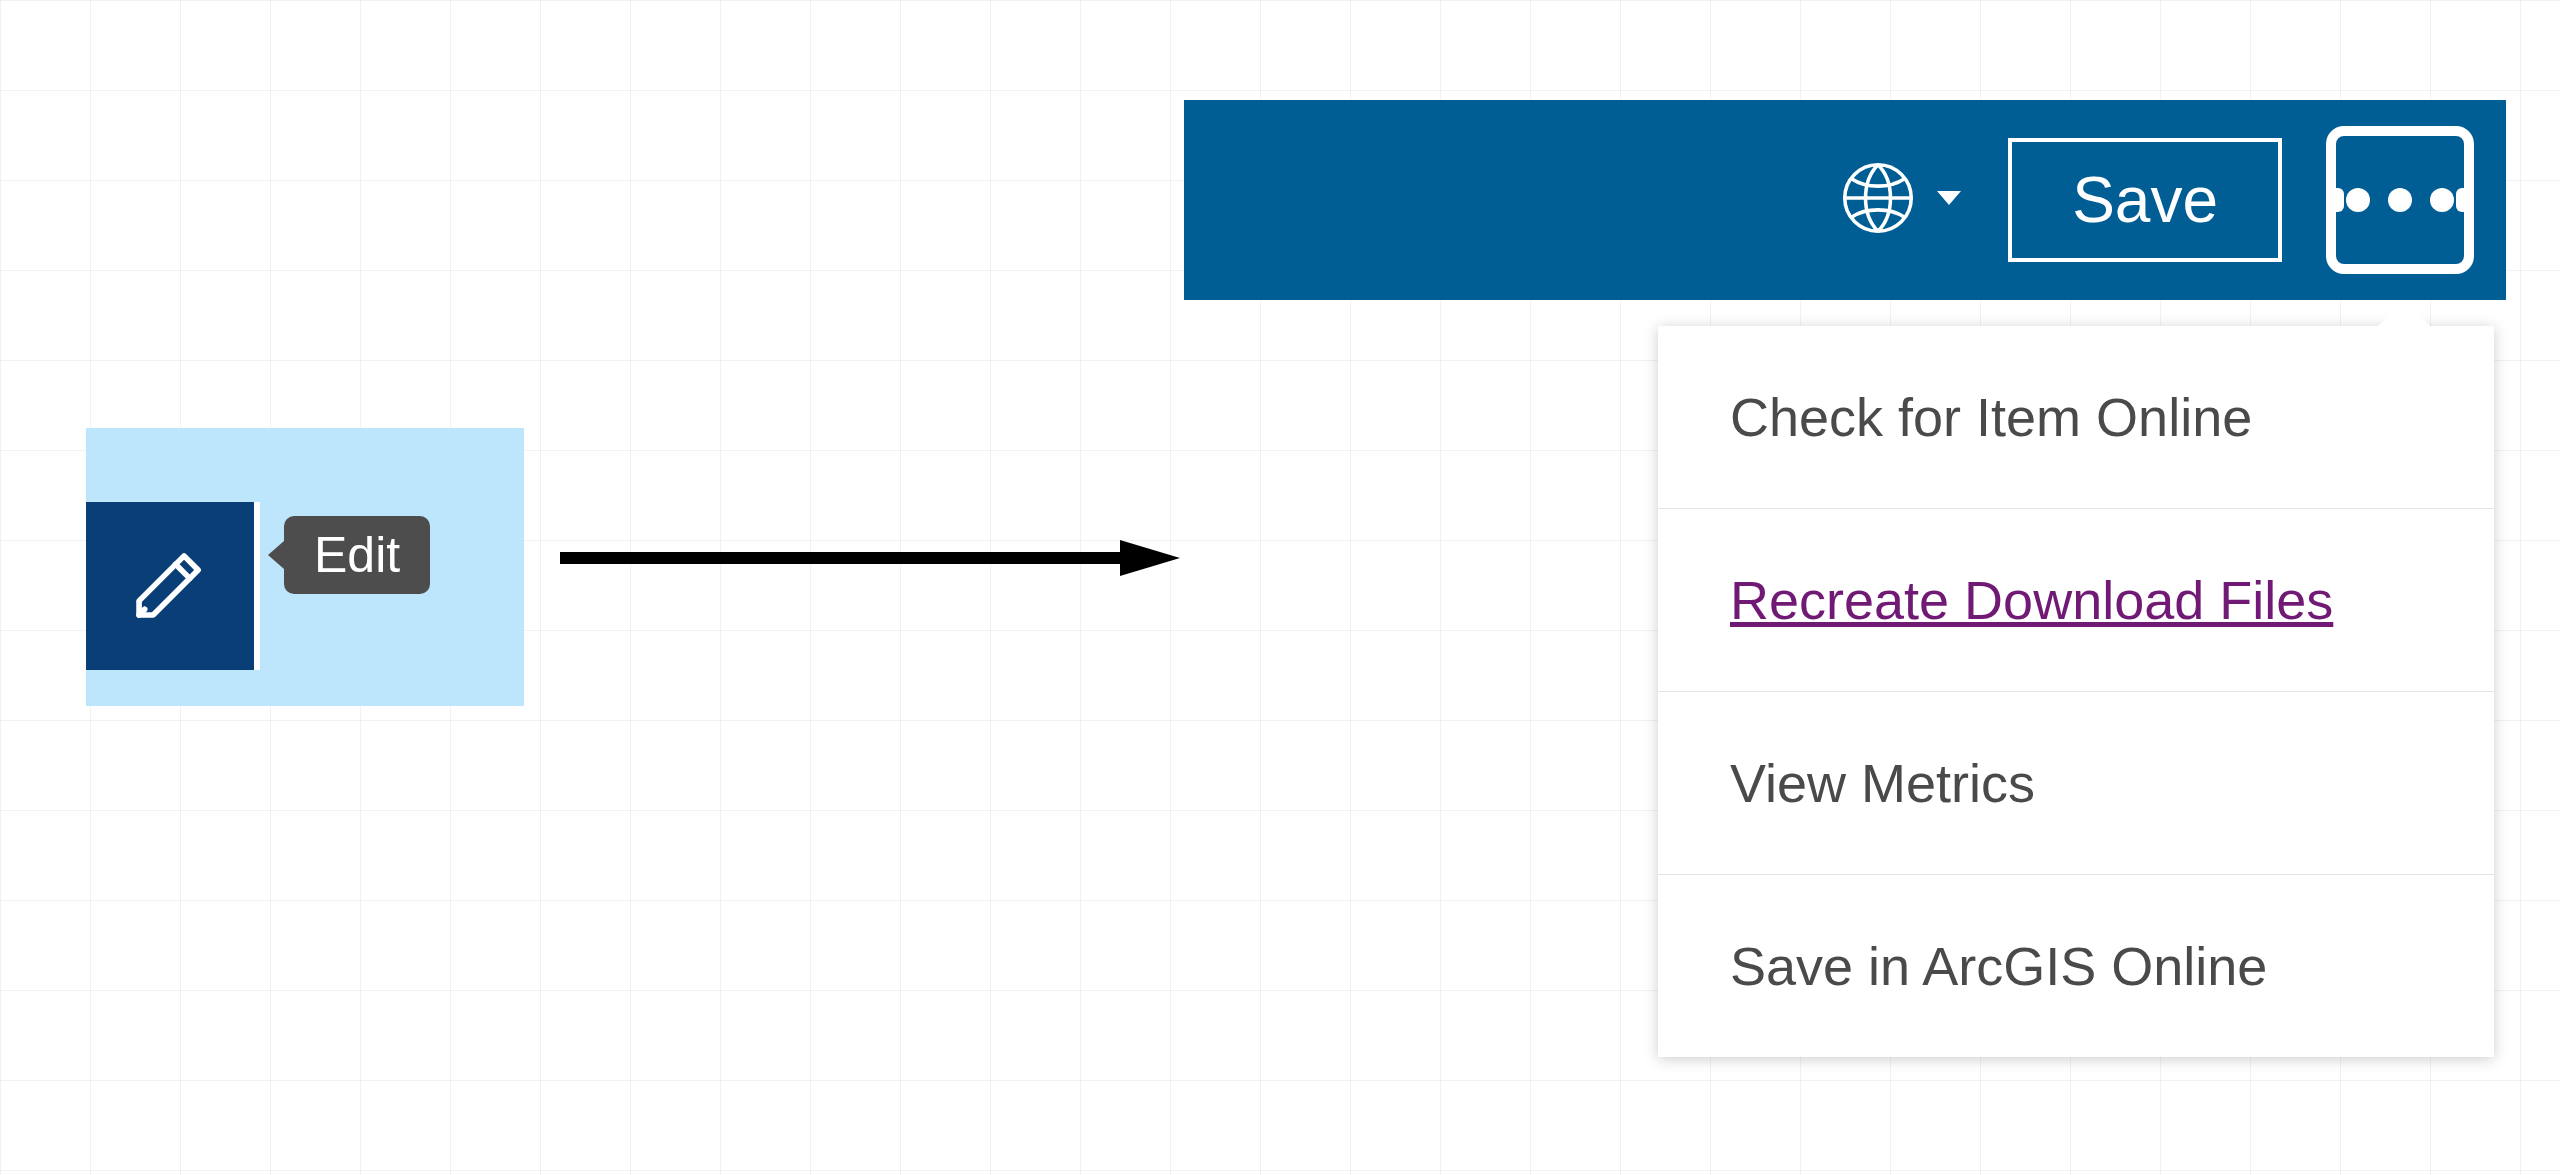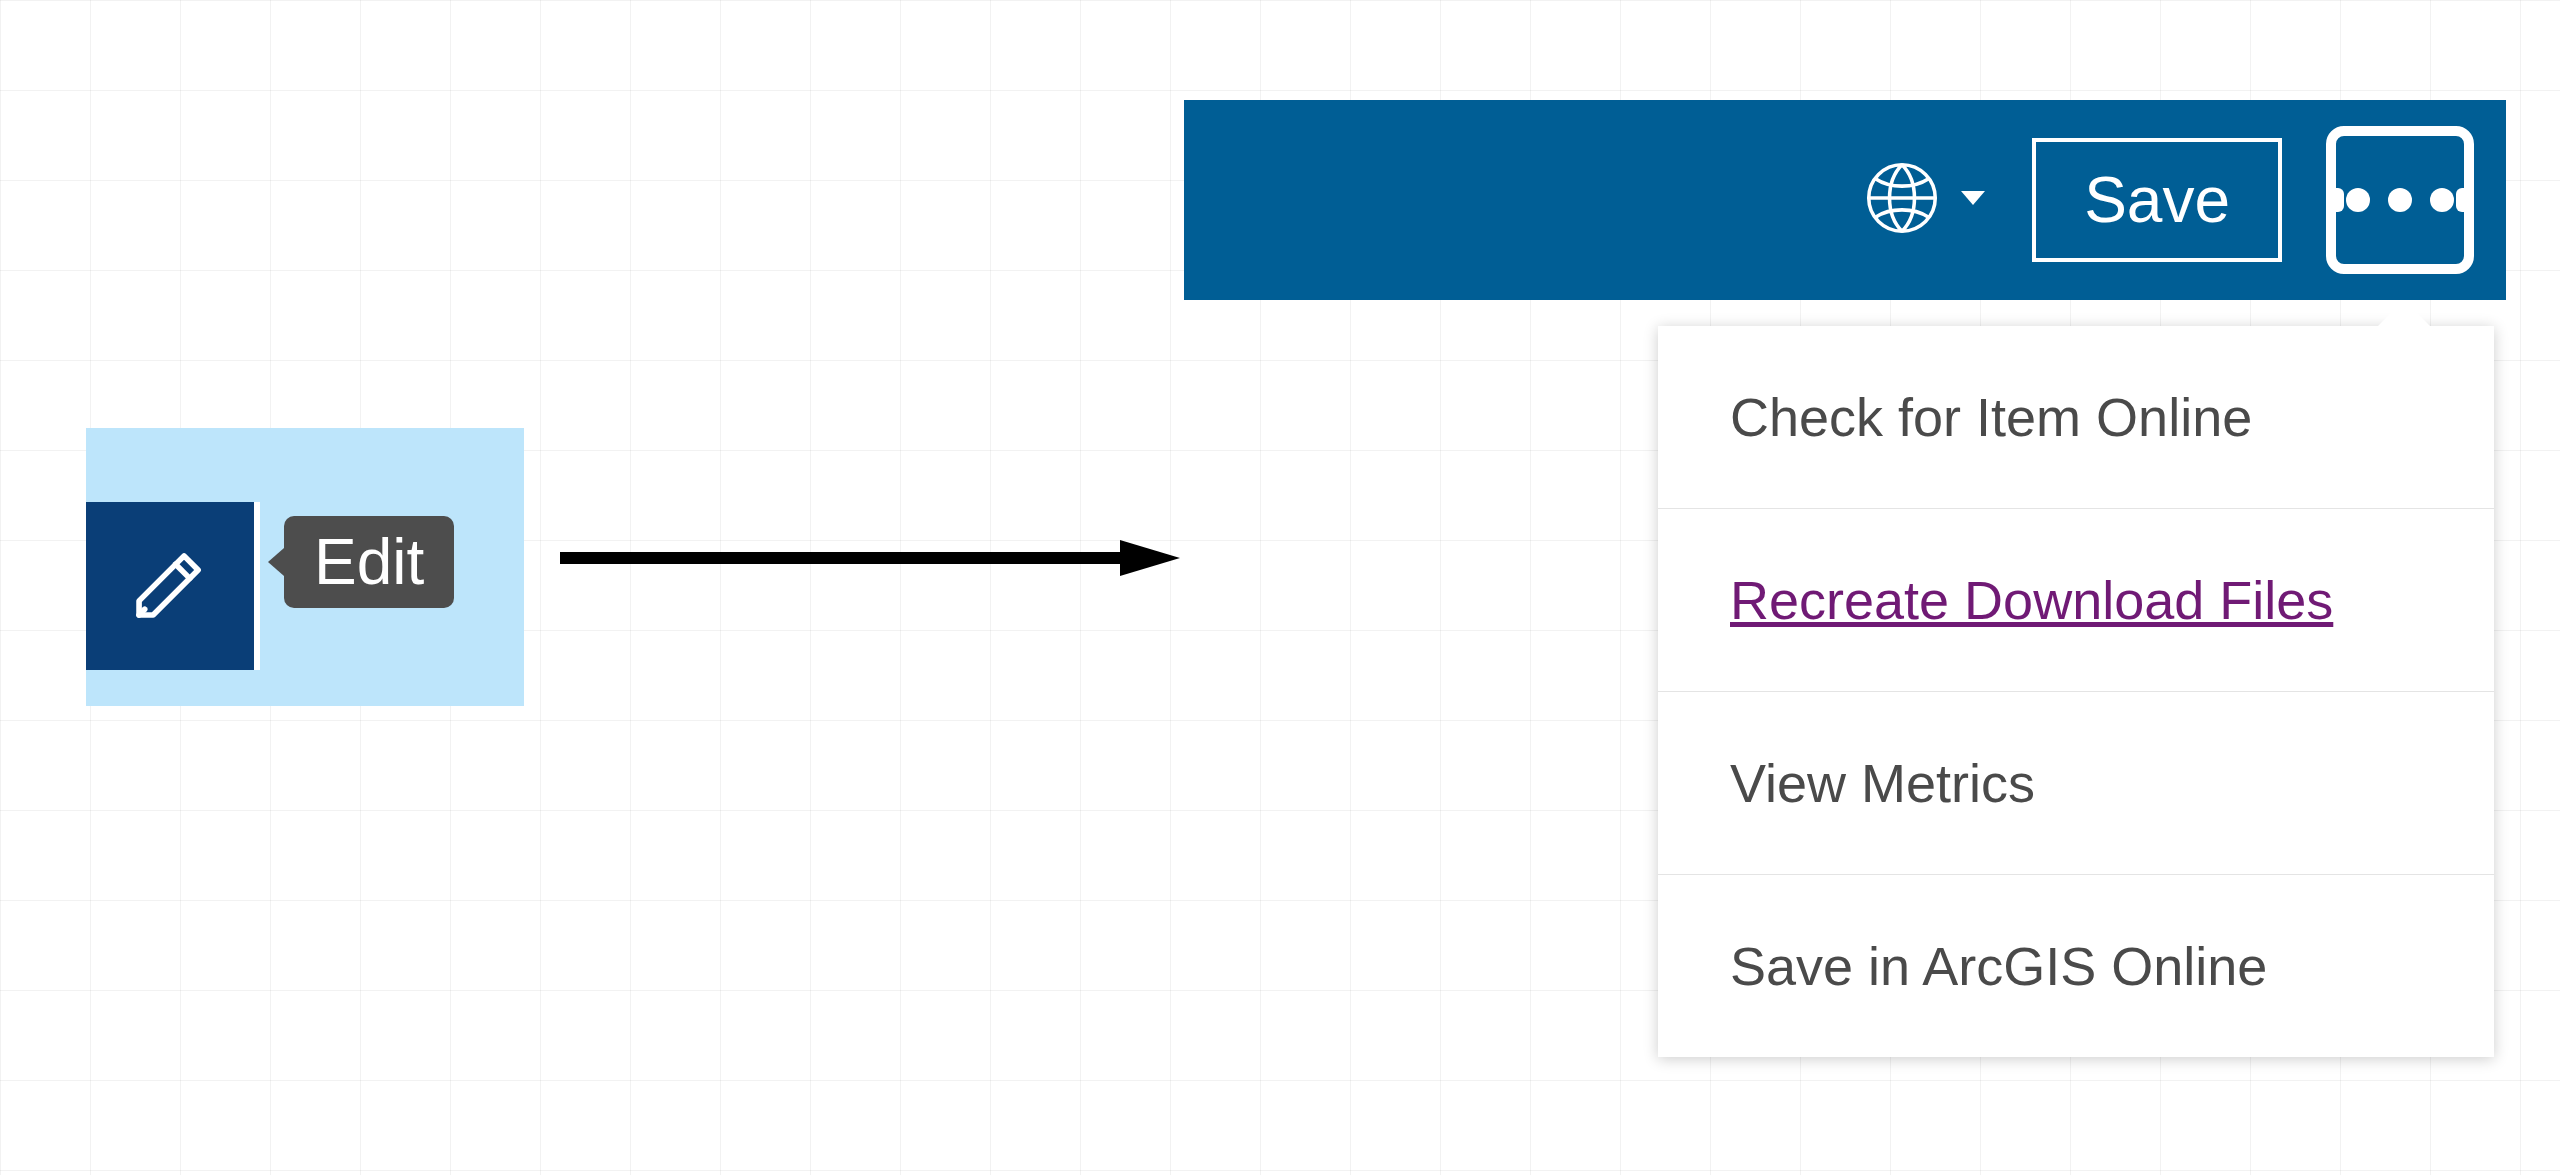--- a/index.html
+++ b/index.html
@@ -59,21 +59,21 @@
     width: 90px;
     height: 90px;
   }
 
   .tooltip {
     position: absolute;
     left: 284px;
     top: 516px;
     background: #4d4d4d;
     color: #fff;
-    font-size: 64px;
+    font-size: 50px;
     padding: 14px 30px;
     border-radius: 10px;
     line-height: 1;
     white-space: nowrap;
   }
   .tooltip::before {
     content: "";
     position: absolute;
     left: -16px;
     top: 50%;
@@ -117,21 +117,21 @@
     gap: 18px;
     color: #fff;
   }
   .globe-group svg.globe { width: 76px; height: 76px; }
   .globe-group svg.caret { width: 30px; height: 30px; }
 
   .save-btn {
     border: 4px solid #fff;
     color: #fff;
     font-size: 64px;
-    padding: 26px 48px;
+    padding: 26px 60px;
     background: transparent;
     font-weight: 400;
     line-height: 1;
   }
 
   .more-btn {
     width: 128px;
     height: 128px;
     border: 10px solid #fff;
     border-radius: 18px;

